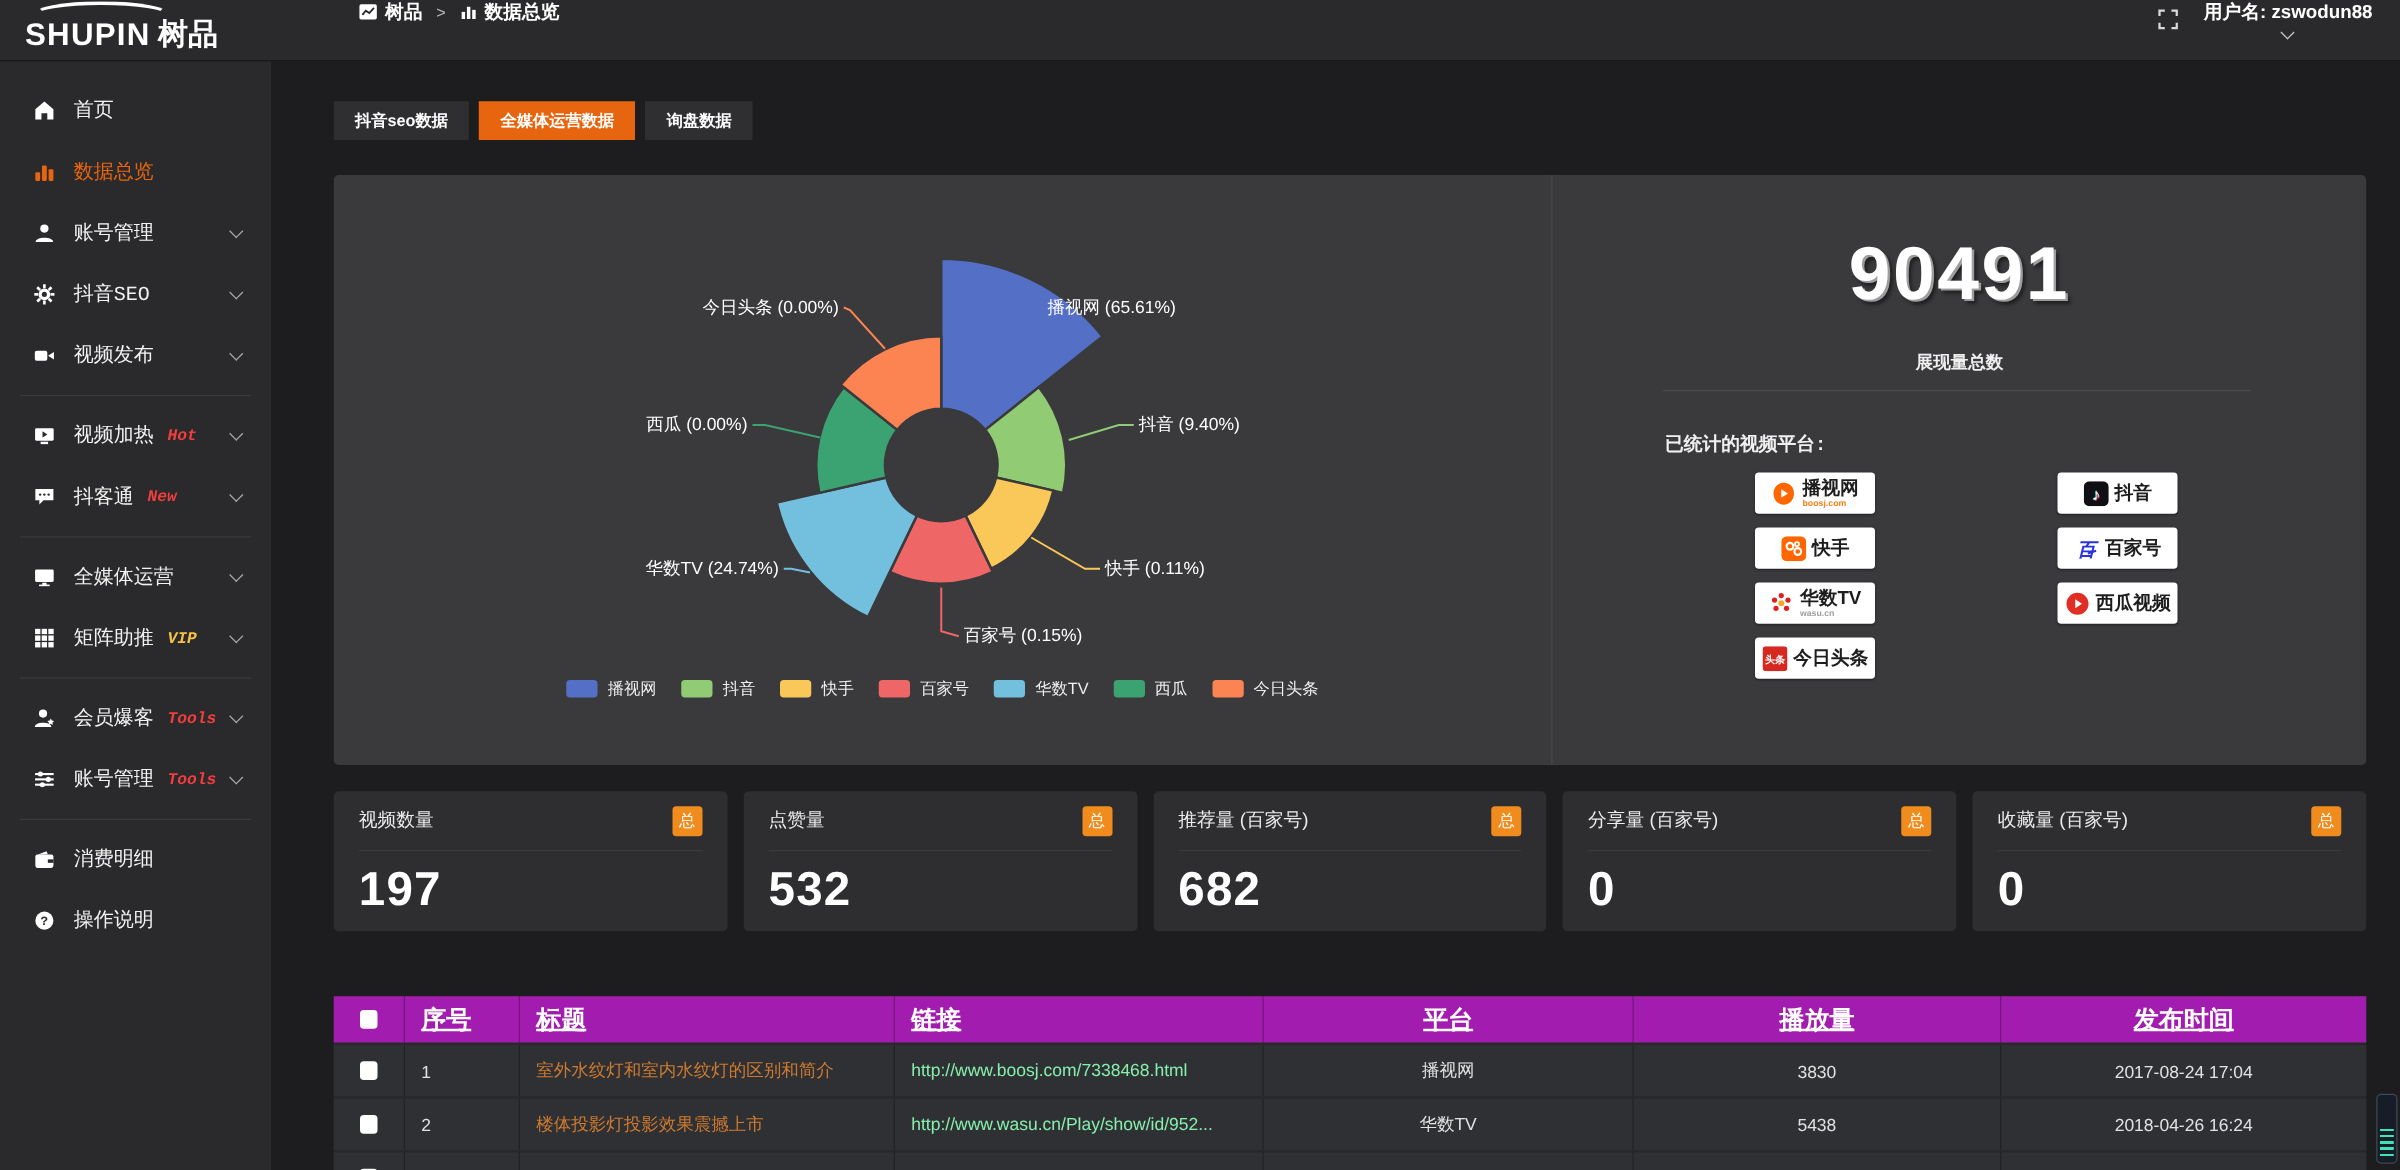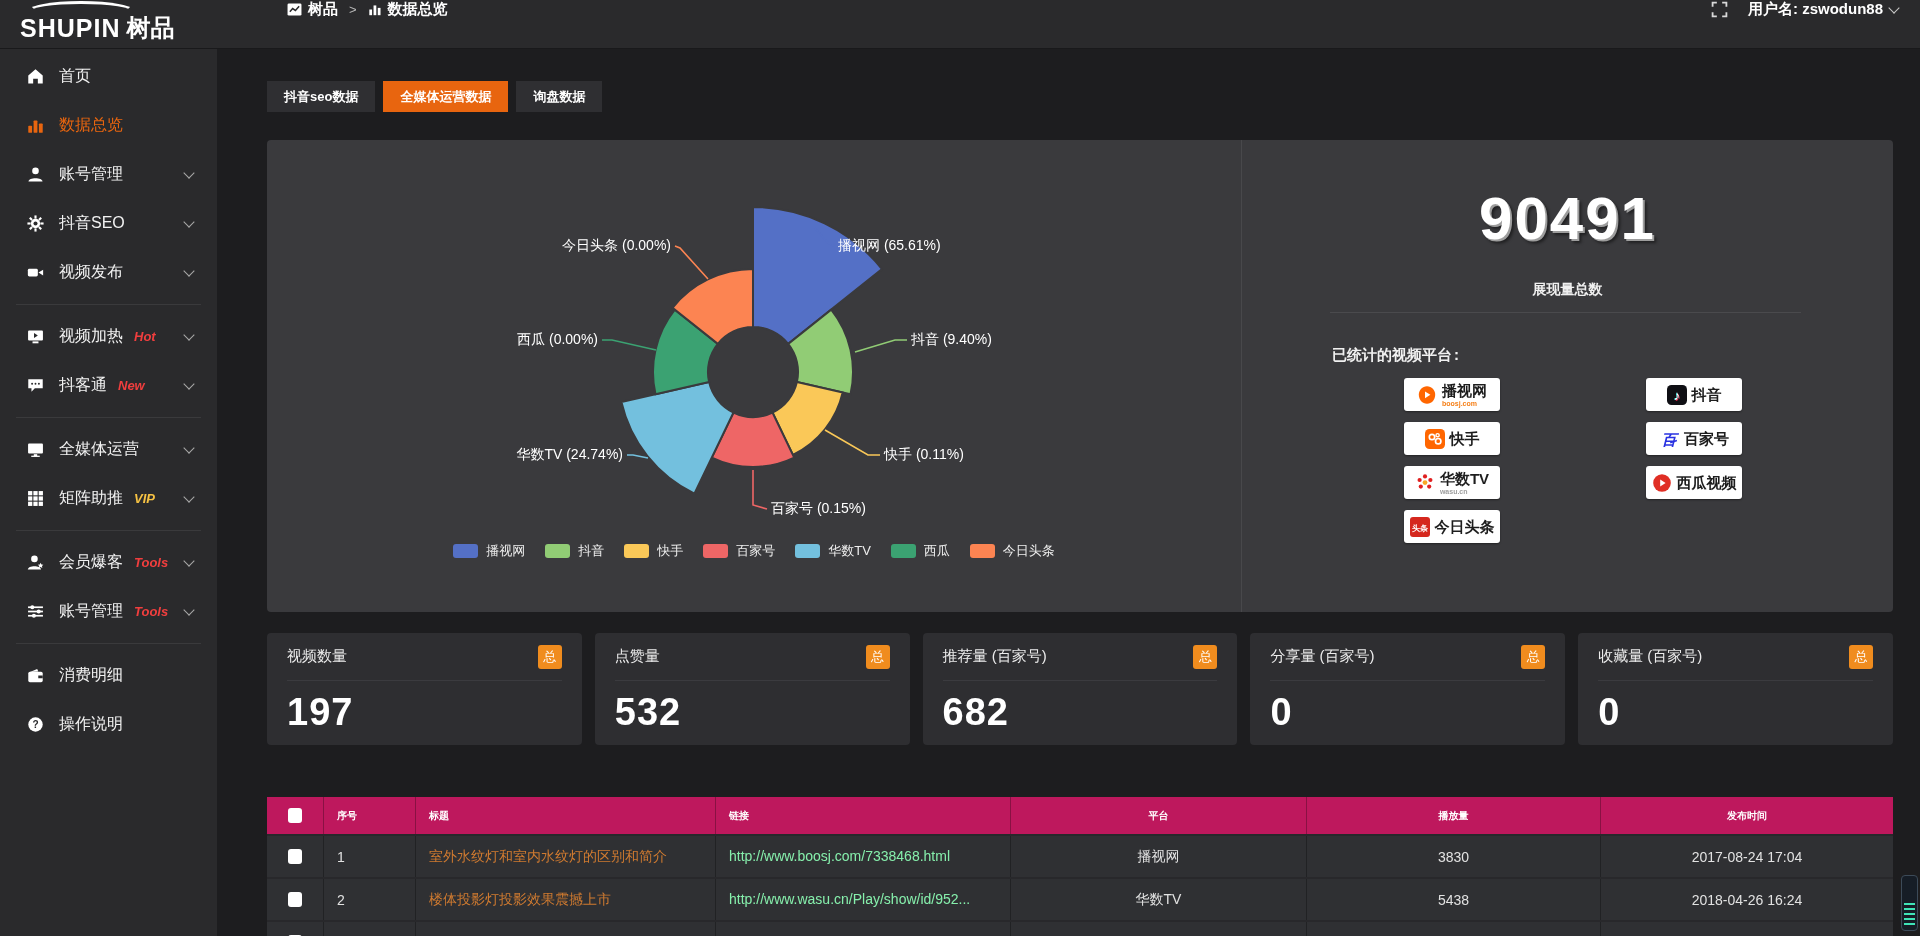--- a/index.html
+++ b/index.html
@@ -14,26 +14,26 @@
     display:flex;align-items:flex-start;z-index:20;border-bottom:1px solid #19191b;}
   .logo-area{width:217px;flex:none;display:flex;align-items:center;padding-left:20px;position:relative;height:100%;}
   .logo-arc{position:absolute;left:26px;top:1px;width:104px;height:16px;border:3px solid transparent;
     border-top-color:#fff;border-radius:50%;}
   .logo-en{font-size:25px;font-weight:800;letter-spacing:1px;color:#fff;line-height:1;margin-top:8px;}
   .logo-cn{font-size:24px;font-weight:800;color:#fff;margin:8px 0 0 6px;line-height:1;}
   .breadcrumb{display:flex;align-items:center;margin-left:50px;gap:9px;font-size:15px;font-weight:700;color:#fff;}
   .bc-sep{color:#b9b9b9;font-size:13px;font-weight:400;margin:0 2px;}
   .bc-item{display:flex;align-items:center;gap:6px;cursor:pointer;}
   .user-area{margin-left:auto;display:flex;align-items:center;gap:20px;padding-right:22px;}
-  .user-name{font-size:15px;font-weight:700;color:#fff;display:flex;align-items:center;gap:7px;cursor:pointer;}
+  .user-name{font-size:15px;font-weight:700;color:#fff;display:flex;align-items:center;gap:7px;cursor:pointer;flex-direction:column;}
   .chev{width:7px;height:7px;border-right:1.7px solid #c9c9c9;border-bottom:1.7px solid #c9c9c9;
     transform:rotate(45deg);display:inline-block;margin-top:-4px;}
   .fs-btn{cursor:pointer;display:flex;align-items:center;}
   
-  .sidebar{position:absolute;top:48px;left:0;bottom:0;width:217px;background:#2a2a2c;padding-top:4px;z-index:10;}
+  .sidebar{position:absolute;top:48px;left:0;bottom:0;width:217px;background:#2a2a2c;padding-top:16px;z-index:10;font-family:Liberation Mono, monospace;}
   .side-item{height:49px;display:flex;align-items:center;padding-left:27px;cursor:pointer;font-size:16px;color:#f2f2f2;}
   .side-item .s-icon{width:17px;height:17px;margin-right:15px;flex:none;display:flex;color:#fff;}
   .side-item.active{color:#e8650f;}
   .side-item.active .s-icon{color:#e8650f;}
   .side-badge{font-size:13px;font-weight:700;font-style:italic;margin-left:11px;}
   .side-item .chev{margin-left:auto;margin-right:24px;border-color:#a9a9a9;}
   .side-divider{border-top:1px solid #3a3a3c;margin:7px 16px;}
   
   .main{position:absolute;top:48px;left:217px;right:0;bottom:0;padding:33px 27px 0 50px;}
   .tabs{display:flex;gap:8px;}
@@ -66,21 +66,21 @@
   .cards{display:flex;gap:13px;margin-top:21px;}
   .card{flex:1;height:112px;background:#2e2e31;border-radius:4px;padding:0 20px;box-sizing:border-box;}
   .card-head{height:47px;display:flex;align-items:center;justify-content:space-between;border-bottom:1px solid #3b3b3f;}
   .card-title{font-size:15px;color:#ececec;}
   .badge-total{width:24px;height:24px;background:#f08c1e;border-radius:3px;color:#fff;font-size:13px;
     display:flex;align-items:center;justify-content:center;}
   .card-value{font-size:38px;font-weight:600;color:#fff;margin-top:10px;letter-spacing:1px;}
   
   .vtable{margin-top:52px;background:#28282b;}
   .thead,.trow{display:grid;grid-template-columns:56px 92px 300px 295px 296px 294px 1fr;align-items:center;}
-  .thead{height:37px;background:#be185d;font-size:10px;font-weight:700;color:#fff;}
+  .thead{height:37px;background:#a21caf;font-size:20px;font-weight:700;color:#fff;text-decoration:underline;}
   .trow{height:41px;background:#2f3033;margin-top:2px;font-size:14px;color:#e2e2e2;}
   .thead>div,.trow>div{height:100%;display:flex;align-items:center;box-sizing:border-box;}
   .thead>div+div,.trow>div+div{border-left:1px solid rgba(0,0,0,.28);}
   .cell-l{padding-left:13px;}
   .cell-c{justify-content:center;}
   .cbox-wrap{justify-content:center;}
   .cbox{width:14px;height:15px;background:#fff;border-radius:3px;cursor:pointer;}
   .row-title{color:#cf7a30;cursor:pointer;}
   .row-link{color:#86efac;cursor:pointer;white-space:nowrap;overflow:hidden;text-overflow:ellipsis;display:block;
     line-height:41px;}

